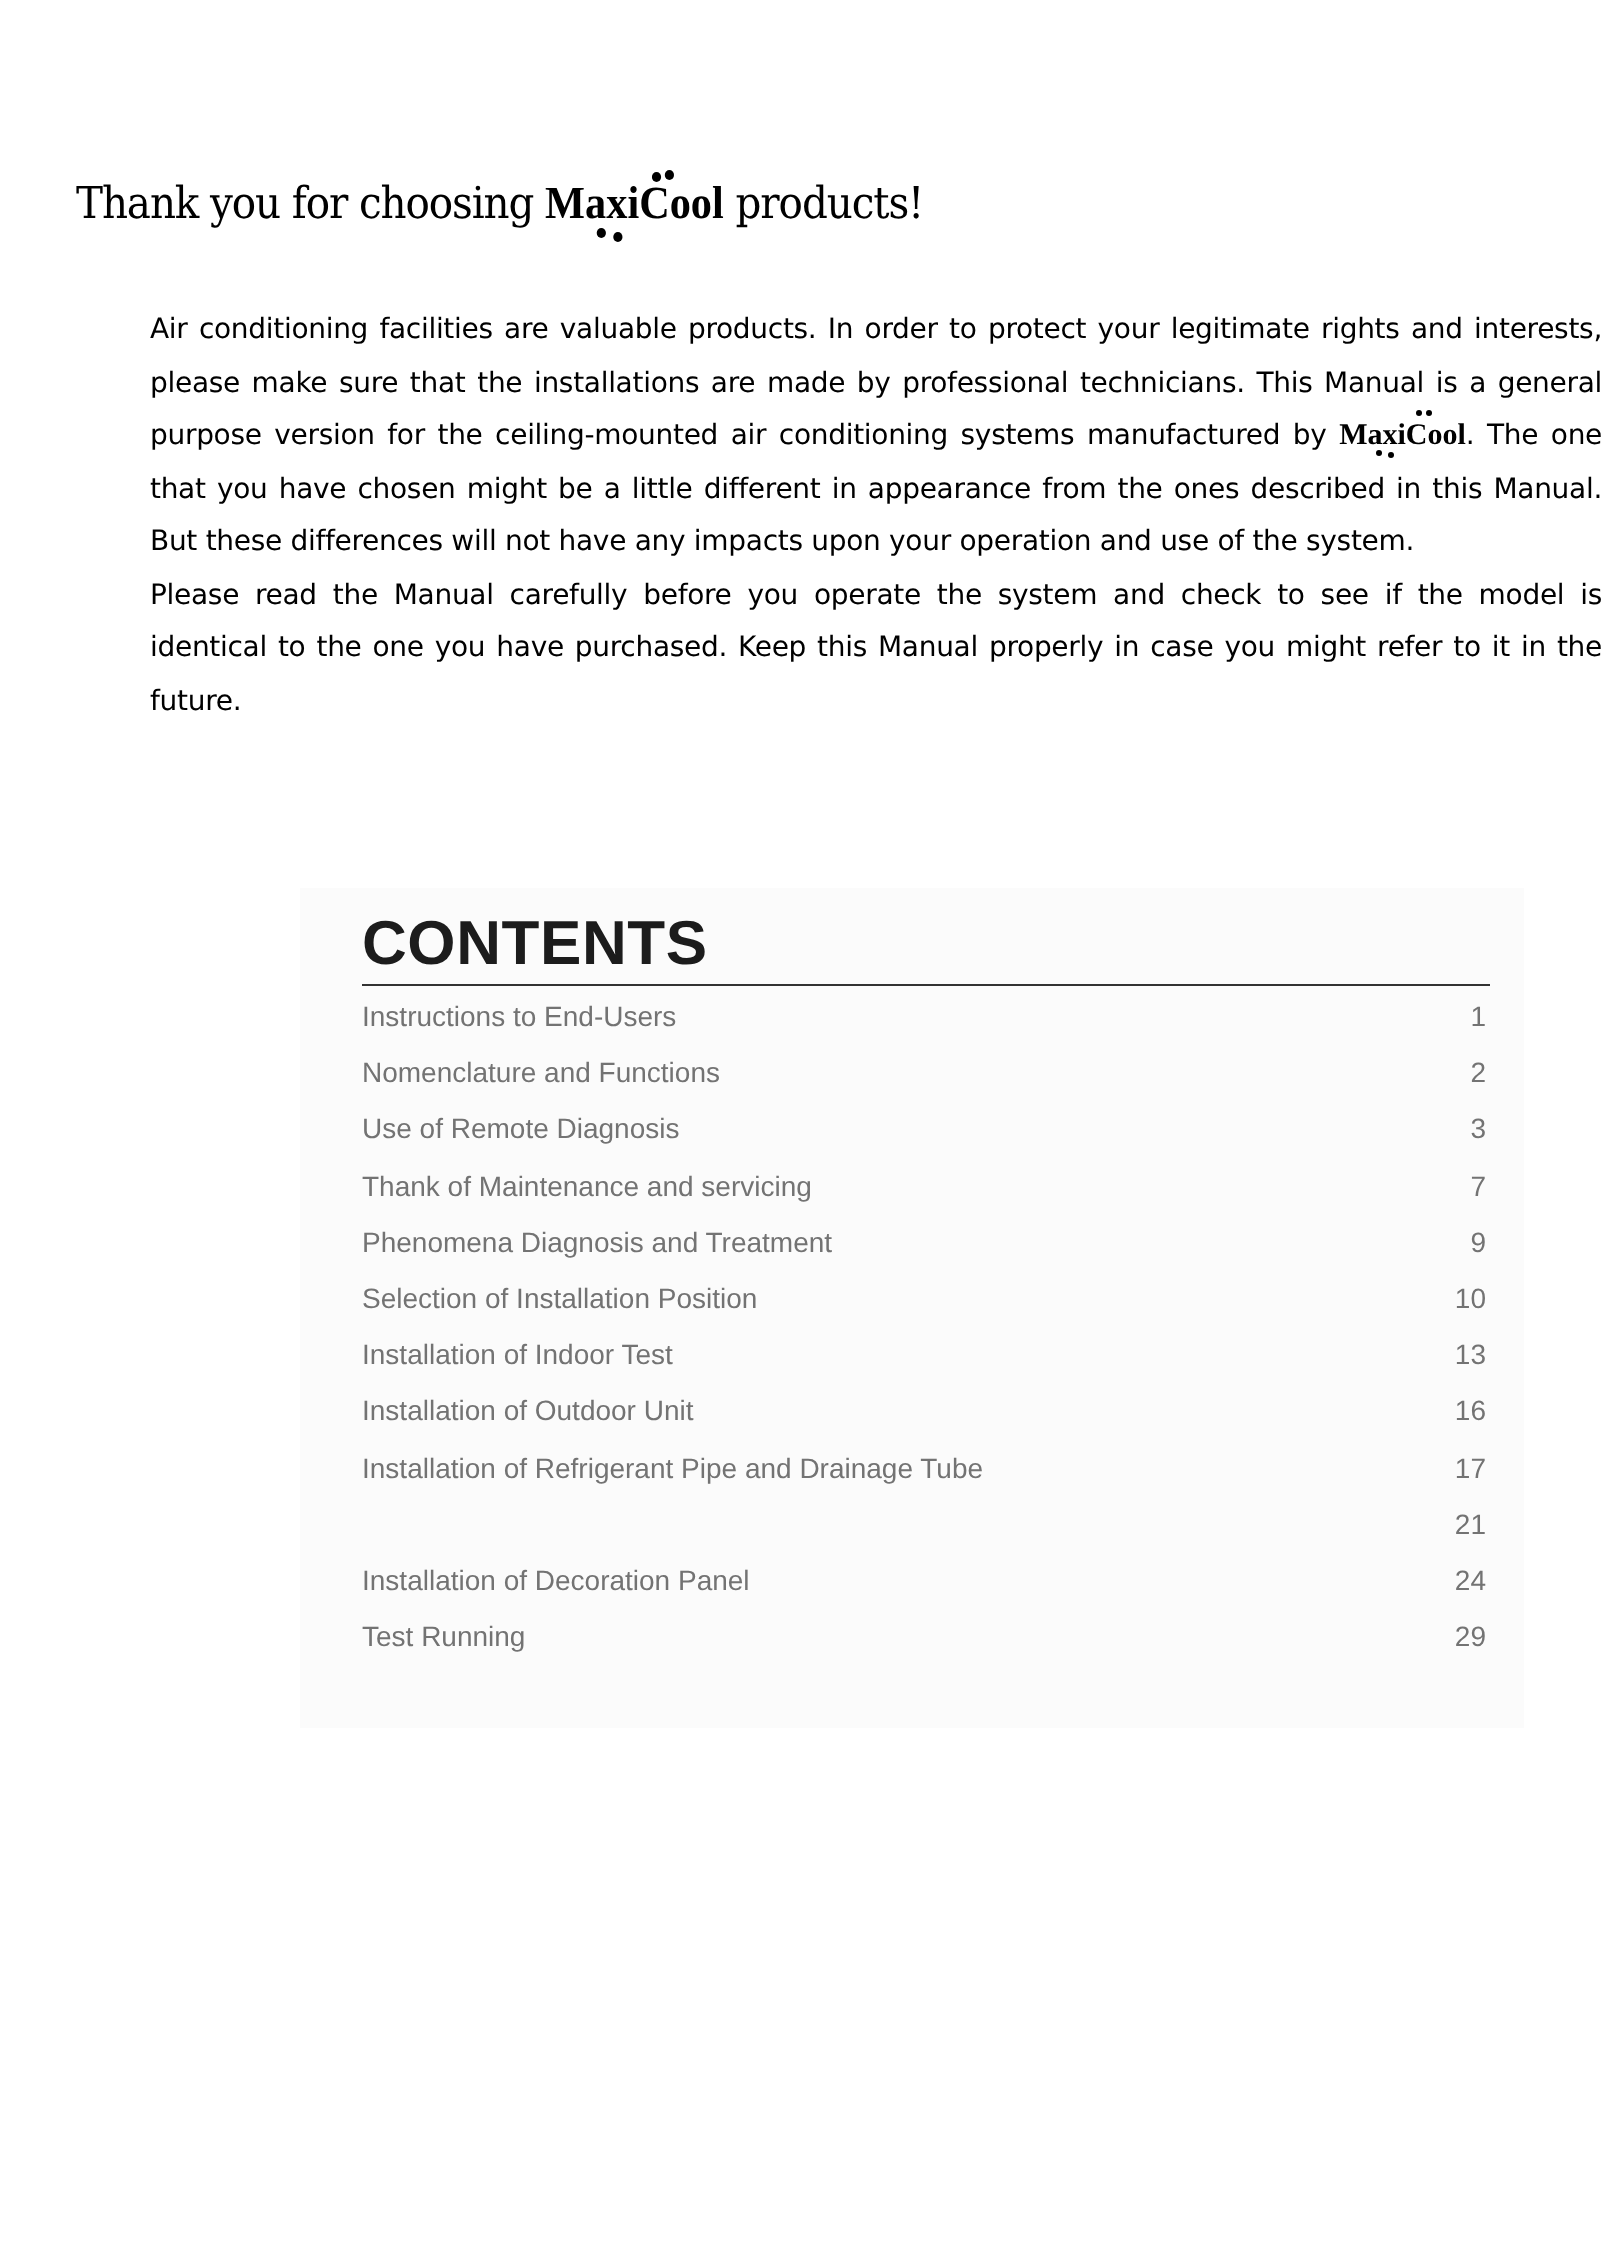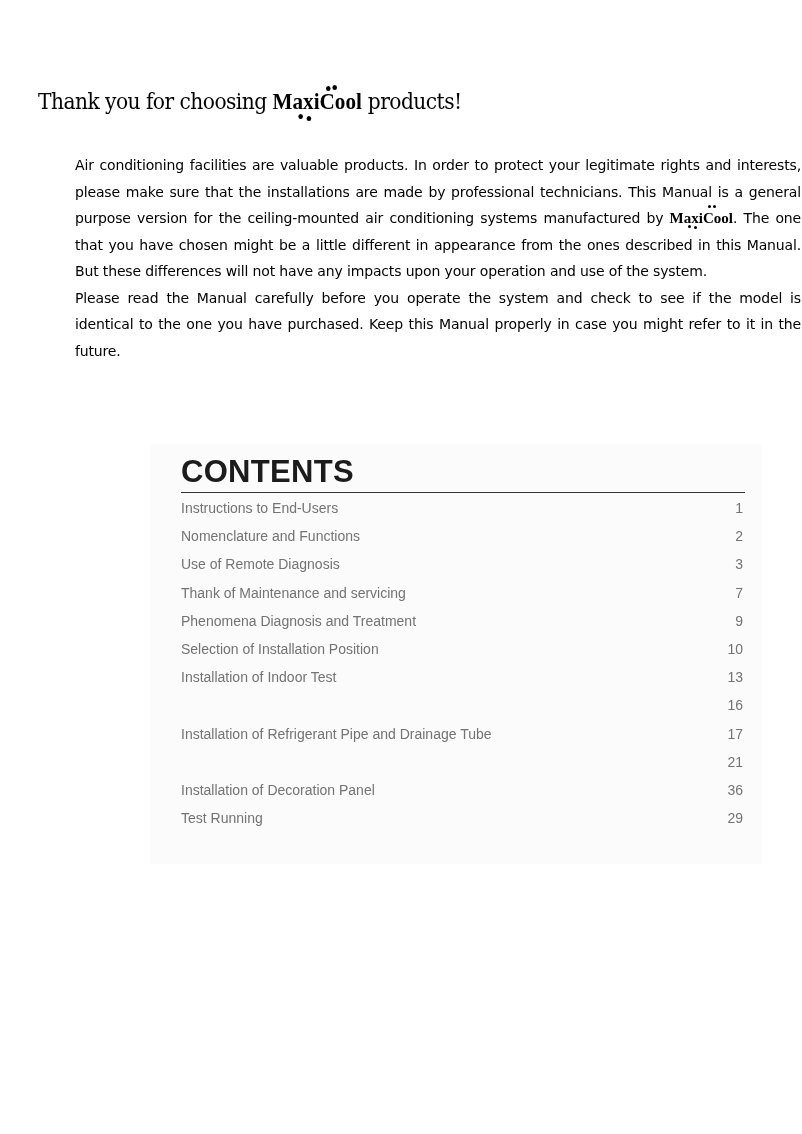--- a/index.html
+++ b/index.html
@@ -86,31 +86,32 @@
       </li>
     <li>
         <span class="title">Selection of Installation Position</span>
         <span class="page">10</span>
       </li>
     <li>
         <span class="title">Installation of Indoor Test</span>
         <span class="page">13</span>
       </li>
     <li>
+        <span class="title">Installation of Outdoor Unit</span>
         <span class="page">16</span>
       </li>
     <li>
         <span class="title">Installation of Refrigerant Pipe and Drainage Tube</span>
         <span class="page">17</span>
       </li>
     <li>
         <span class="page">21</span>
       </li>
     <li>
         <span class="title">Installation of Decoration Panel</span>
-        <span class="page">36</span>
+        <span class="page">24</span>
       </li>
     <li>
         <span class="title">Test Running</span>
         <span class="page">29</span>
       </li>
   </ul>
 </div>
 
 </body></html>

